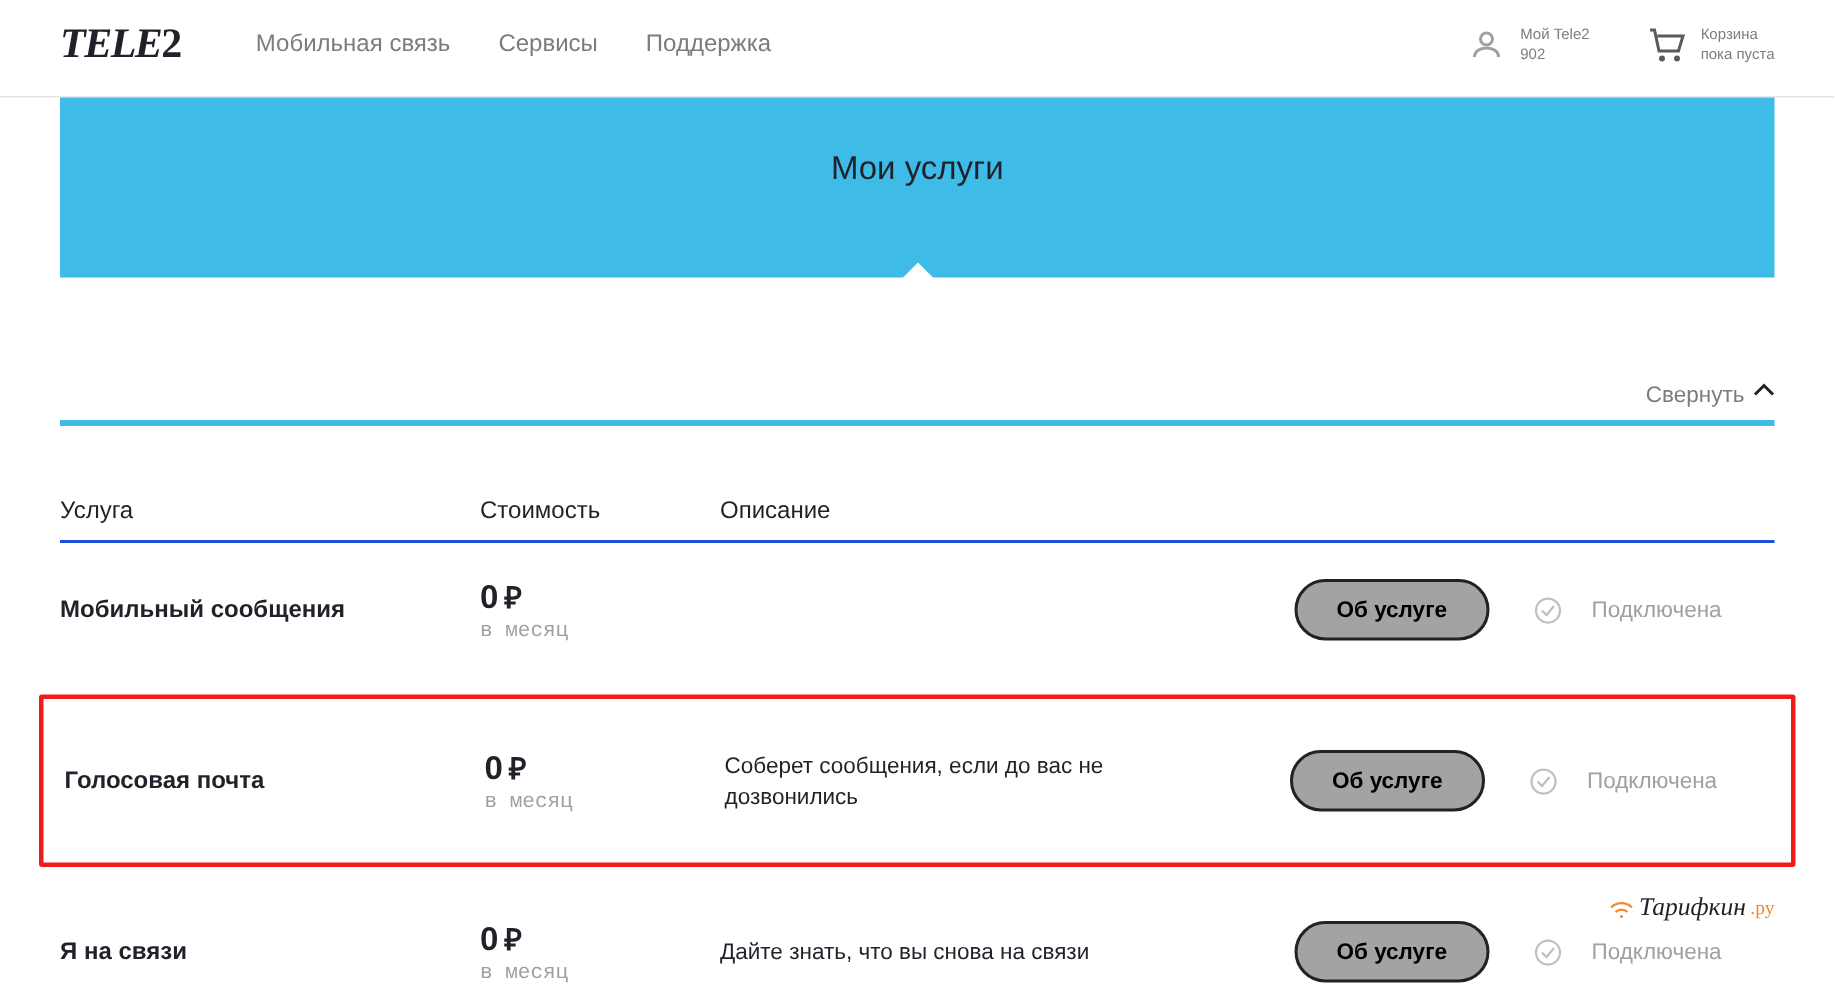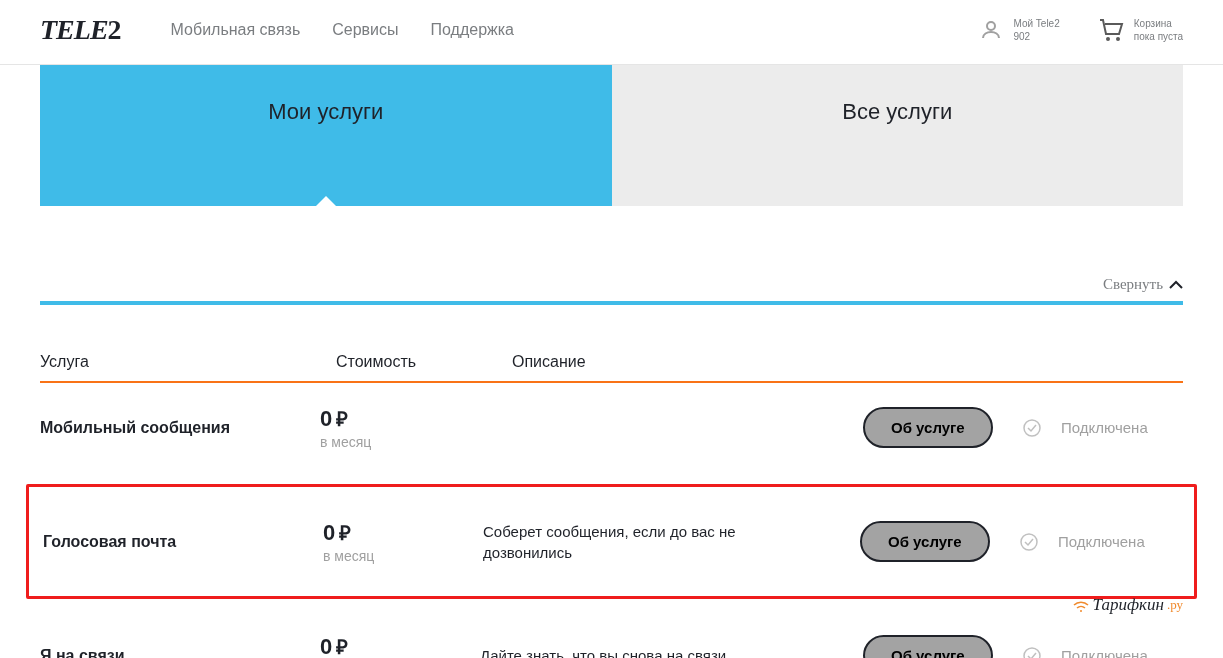--- a/index.html
+++ b/index.html
@@ -11,47 +11,47 @@
     .logo .num { font-style: normal; position: relative; }
     .nav { display: flex; gap: 32px; margin-left: 50px; }
     .nav-item { color: #7a7d80; font-size: 16px; cursor: pointer; }
     .header-right { margin-left: auto; display: flex; align-items: center; gap: 38px; }
     .account, .cart { display: flex; align-items: center; gap: 10px; cursor: pointer; }
     .account-text, .cart-text { display: flex; flex-direction: column; font-size: 10px; color: #7a7d80; line-height: 1.3; }
     
     
     .tabs-wrap { padding: 0 40px; }
     .tabs { display: flex; }
-    .tab { flex: 1; text-align: center; padding: 34px 0 81px; font-size: 22px; cursor: pointer; position: relative; }
+    .tab { flex: 1; text-align: center; padding: 34px 0 60px; font-size: 22px; cursor: pointer; position: relative; }
     .tab.active { background: #3fbbe8; color: #1f2229; }
     .tab.active::after { content: ''; position: absolute; bottom: -2px; left: 50%; transform: translateX(-50%); width: 0; height: 0; border-left: 12px solid transparent; border-right: 12px solid transparent; border-bottom: 12px solid #fff; }
     .tab.inactive { background: #ececec; color: #1f2229; }
     
     
     .section { padding: 0 40px; margin-top: 70px; }
     .section-head { display: flex; align-items: baseline; border-bottom: 4px solid #3fbbe8; padding-bottom: 8px; }
     .section-title { font-family: Georgia, 'Times New Roman', serif; font-size: 32px; font-weight: 700; }
-    .collapse { margin-left: auto; font-size: 15px; color: #7a7d80; display: flex; align-items: center; gap: 6px; cursor: pointer; font-family: Liberation Serif, serif; }
-    
-    
-    .thead { display: flex; margin-top: 48px; border-bottom: 2px solid #f97316; padding-bottom: 10px; gap: 16px; }
+    .collapse { margin-left: auto; font-size: 15px; color: #7a7d80; display: flex; align-items: flex-start; gap: 6px; cursor: pointer; }
+    
+    
+    .thead { display: flex; margin-top: 48px; border-bottom: 2px solid #1d4ed8; padding-bottom: 10px; }
     .th { font-size: 16px; }
     .col-name { width: 280px; }
     .col-cost { width: 160px; }
     .col-desc { flex: 1; }
     .col-action { width: 160px; }
     .col-status { width: 160px; }
     
     
     .row { display: flex; align-items: center; padding: 22px 0; }
     .row-name { width: 280px; font-size: 16px; font-weight: 700; }
     .row-cost { width: 160px; }
     .price { font-size: 22px; font-weight: 700; display: flex; align-items: baseline; gap: 4px; }
     .rub { font-size: 20px; }
-    .period { font-size: 14px; color: #a0a0a0; margin-top: 2px; }
+    .period { font-size: 14px; color: #a0a0a0; margin-top: 2px; font-family: Liberation Mono, monospace; }
     .row-desc { flex: 1; font-size: 15px; color: #1f2229; padding-right: 40px; line-height: 1.4; }
     .row-action { width: 160px; }
     .btn-about { border: 2px solid #1f2229; border-radius: 22px; padding: 10px 26px; font-size: 15px; font-weight: 700; background: #a3a3a3; cursor: pointer; }
     .row-status { width: 160px; display: flex; align-items: center; gap: 20px; color: #a0a0a0; font-size: 15px; }
     
     .highlight-box { border: 3px solid #ef1c1c; margin: 12px -14px; padding: 10px 14px; border-radius: 2px; }
     
     .watermark { position: absolute; right: 40px; top: 595px; font-family: Georgia, serif; font-style: italic; font-size: 17px; display: flex; align-items: center; gap: 2px; }
     .watermark .orange { color: #f08a2d; font-size: 13px; font-style: normal; margin-left: 1px;}
     
@@ -94,21 +94,20 @@
         <span>Корзина</span>
         <span>пока пуста</span>
       </div>
     </div>
   </div>
 </div>
 
 <div class="tabs-wrap">
   <div class="tabs">
     <div class="tab active">Мои услуги</div>
-    <div class="tab inactive">Все услуги</div>
   </div>
 </div>
 
 <div class="section">
   <div class="section-head">
     <div class="collapse">
       <span>Свернуть</span>
       <span>
         <svg width="14" height="10" viewBox="0 0 14 10">
             <path d="M1 8l6-6 6 6" stroke="#1f2229" stroke-width="2" fill="none"></path>

